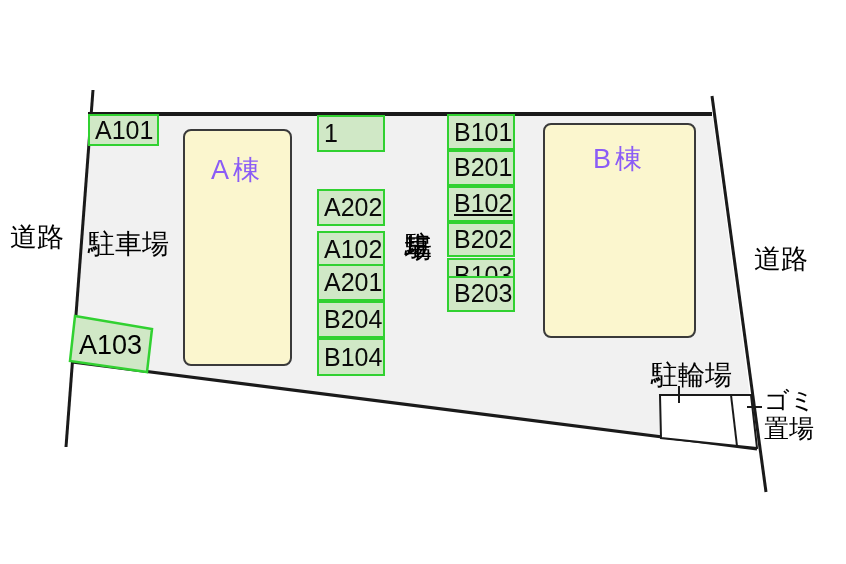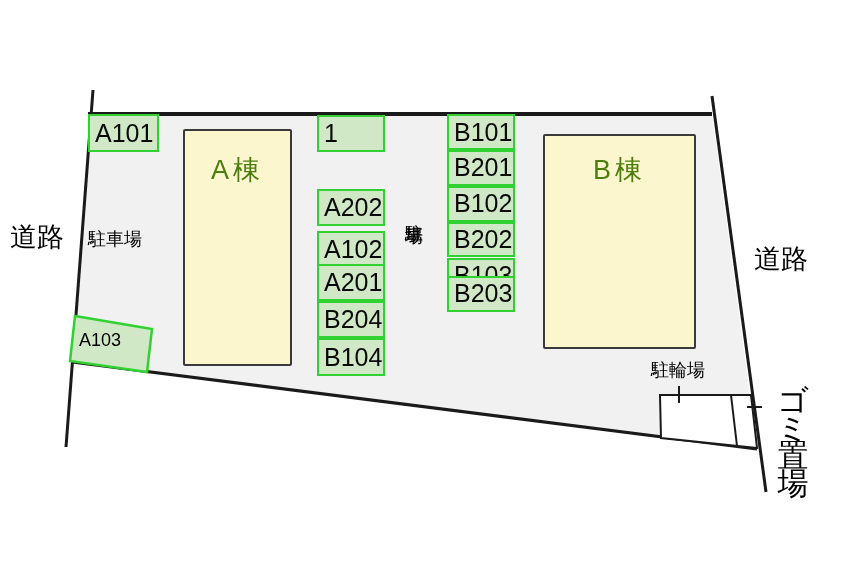--- a/index.html
+++ b/index.html
@@ -13,62 +13,62 @@
     color: #000;
     overflow: hidden;
   }
   .stage svg { position:absolute; left:0; top:0; }
 
   
   .building {
     position: absolute;
     background: #FBF6CE;
     border: 2.5px solid #3A3A3A;
-    border-radius: 2px;
+    border-radius: 8px;
     text-align: center;
     font-size: 27px;
     letter-spacing: 4px;
-    color: #4d7c0f;
+    color: #8b5cf6;
   }
   .building-a { left:183px; top:129px; width:109px; height:237px; padding-top:21px; }
-  .building-b { left:543px; top:134px; width:153px; height:215px; padding-top:16px; }
+  .building-b { left:543px; top:123px; width:153px; height:215px; padding-top:16px; }
 
   
   .stall {
     position: absolute;
     background: #D0E8C6;
     border: 2.5px solid #31D131;
     font-size: 25px;
     line-height: 1;
     display: flex;
     align-items: center;
     padding-left: 5px;
     color: #0a0a0a;
   }
   .colA { left:317px; width:68px; height:37.3px; }
   .colB { left:447px; width:68px; height:35.8px; }
   .a0 { top:114.6px; } .a1 { top:151.9px; } .a2 { top:189.2px;text-align:center; }
   .a3 { top:231px; } .a4 { top:263.8px; } .a5 { top:301.1px; } .a6 { top:338.4px; }
-  .b0 { top:114.3px; } .b1 { top:150.1px; } .b2 { top:185.9px; }
+  .b0 { top:114.3px; } .b1 { top:150.1px; } .b2 { top:185.9px;text-decoration:underline; }
   .b3 { top:221.7px; } .b4 { top:257.5px; } .b5 { top:276px; }
-  .stall-a101 { left:88px; top:114px; width:71px; height:38px; }
+  .stall-a101 { left:88px; top:114px; width:71px; height:32px; }
 
   
-  .lbl { position:absolute; font-size:18px; line-height:1.05; white-space:nowrap; color:#000; }
+  .lbl { position:absolute; font-size:27px; line-height:1.05; white-space:nowrap; color:#000; }
   .road-left  { left:10px;  top:223px; font-size:27px; }
   .road-right { left:754px; top:245px; font-size:27px; }
   .parking-left { left:88px; top:230px; }
   .parking-center {
     left:404px; top:209px;
     writing-mode: vertical-rl;
     text-orientation: upright;
     letter-spacing: 2px;
   }
   .bicycle-lbl { left:651px; top:361px; }
-  .garbage-lbl { left:764px; top:387px; font-size:31px; line-height:27.5px; white-space:normal; width:58px;text-align:center; }
+  .garbage-lbl { left:764px; top:387px; font-size:25px; line-height:27.5px; white-space:normal; width:58px; }
   .a103-lbl { left:79px; top:331px; }
 </style>
 </head>
 <body>
 
 <div class="stage">
 
   <svg width="846" height="564" viewBox="0 0 846 564">
 
     <polygon points="93,114 712,114 757,448 72,362" fill="#F1F1F1" stroke="none"></polygon>

